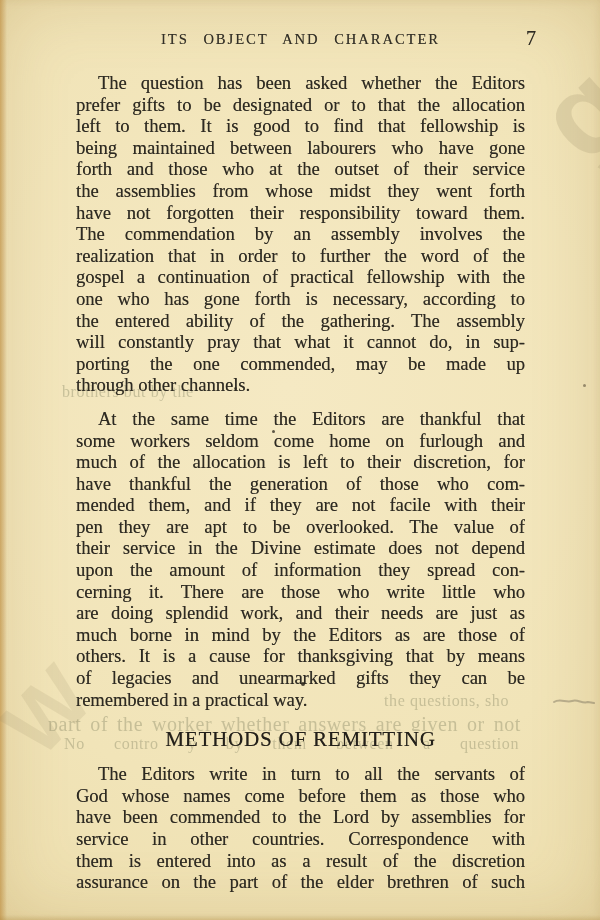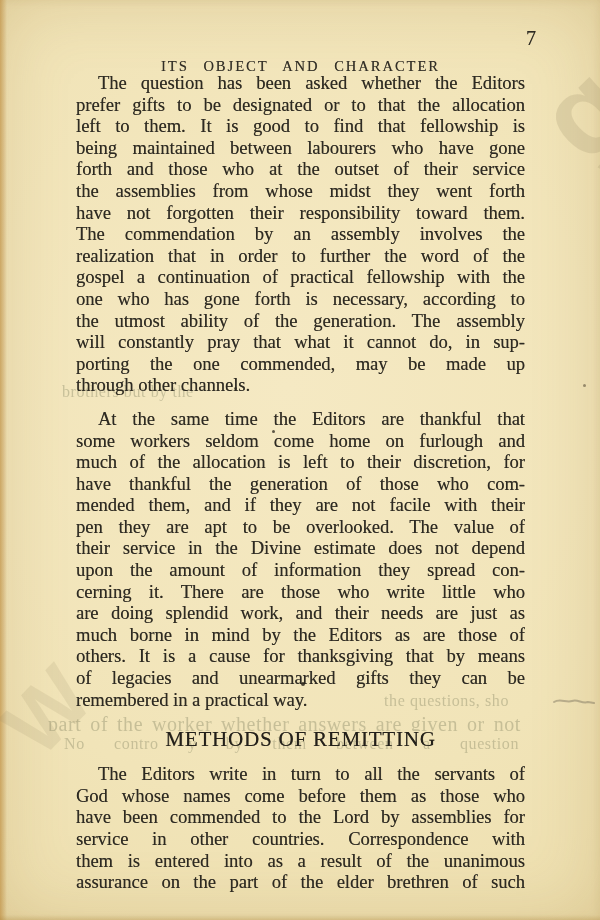--- a/index.html
+++ b/index.html
@@ -28,21 +28,20 @@
     background:linear-gradient(to top, rgba(170,130,55,0.25), rgba(170,130,55,0));
   }
 
   
   .pagehead { position:absolute; top:27px; left:64px; width:473px; height:24px; }
   .running-title {
     text-align:center;
     font-size:14.5px; letter-spacing:2px; word-spacing:9px;
     color:#322f27; padding-top:4px;
     text-shadow:0.2px 0.2px 0.3px rgba(45,40,30,0.55);
-    margin-top:27px;
   }
   .page-number {
     position:absolute; right:1px; top:0;
     font-size:20px; color:#2d2a22;
     text-shadow:0.2px 0.2px 0.3px rgba(45,40,30,0.55);
   }
 
   
   .text-block {
     position:absolute; top:61px; left:64px; width:473px;
@@ -132,21 +131,21 @@
       <span class="line">prefer gifts to be designated or to that the allocation</span>
       <span class="line">left to them.  It is good to find that fellowship is</span>
       <span class="line">being maintained between labourers who have gone</span>
       <span class="line">forth and those who at the outset of their service</span>
       <span class="line">the assemblies from whose midst they went forth</span>
       <span class="line">have not forgotten their responsibility toward them.</span>
       <span class="line">The commendation by an assembly involves the</span>
       <span class="line">realization that in order to further the word of the</span>
       <span class="line">gospel a continuation of practical fellowship with the</span>
       <span class="line">one who has gone forth is necessary, according to</span>
-      <span class="line">the utmost ability of the generation.  The assembly</span>
+      <span class="line">the entered ability of the gathering.  The assembly</span>
       <span class="line">will constantly pray that what it cannot do, in sup-</span>
       <span class="line">porting the one commended, may be made up</span>
       <span class="line end">through other channels.</span>
     </p>
 
     <p class="para">
       <span class="line first">At the same time the Editors are thankful that</span>
       <span class="line">some workers seldom come home on furlough and</span>
       <span class="line">much of the allocation is left to their discretion, for</span>
       <span class="line">have thankful the generation of those who com-</span>
@@ -162,21 +161,21 @@
       <span class="line end">remembered in a practical way.</span>
     </p>
 
     <h2 class="section-heading">METHODS OF REMITTING</h2>
 
     <p class="para">
       <span class="line first">The Editors write in turn to all the servants of</span>
       <span class="line">God whose names come before them as those who</span>
       <span class="line">have been commended to the Lord by assemblies for</span>
       <span class="line">service in other countries.  Correspondence with</span>
-      <span class="line">them is entered into as a result of the unanimous</span>
+      <span class="line">them is entered into as a result of the discretion</span>
       <span class="line">assurance on the part of the elder brethren of such</span>
     </p>
 
   </main>
 
   <div class="speck speck-1"></div>
   <div class="speck speck-2"></div>
   <div class="speck speck-3"></div>
   <div class="speck speck-4"></div>
 

